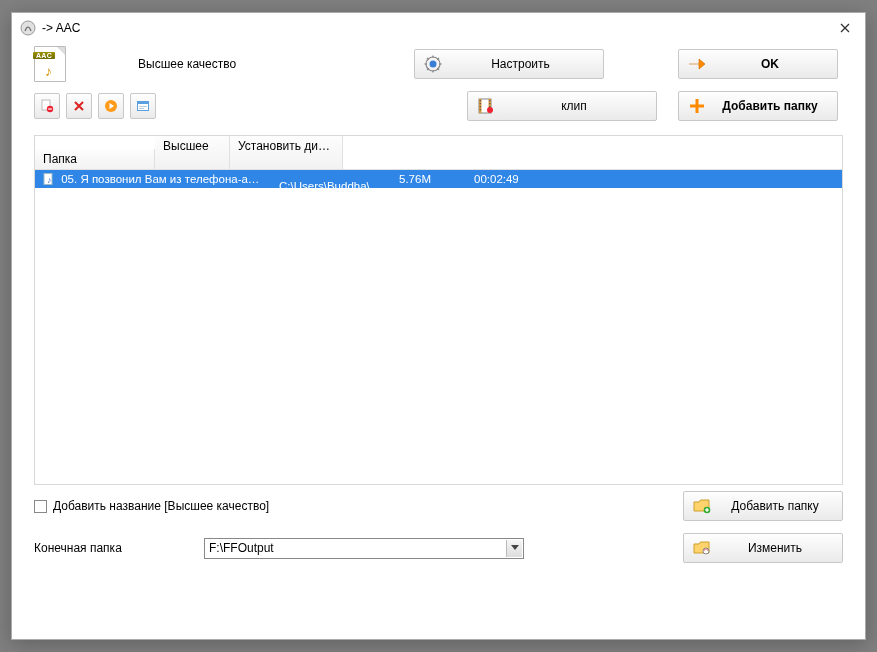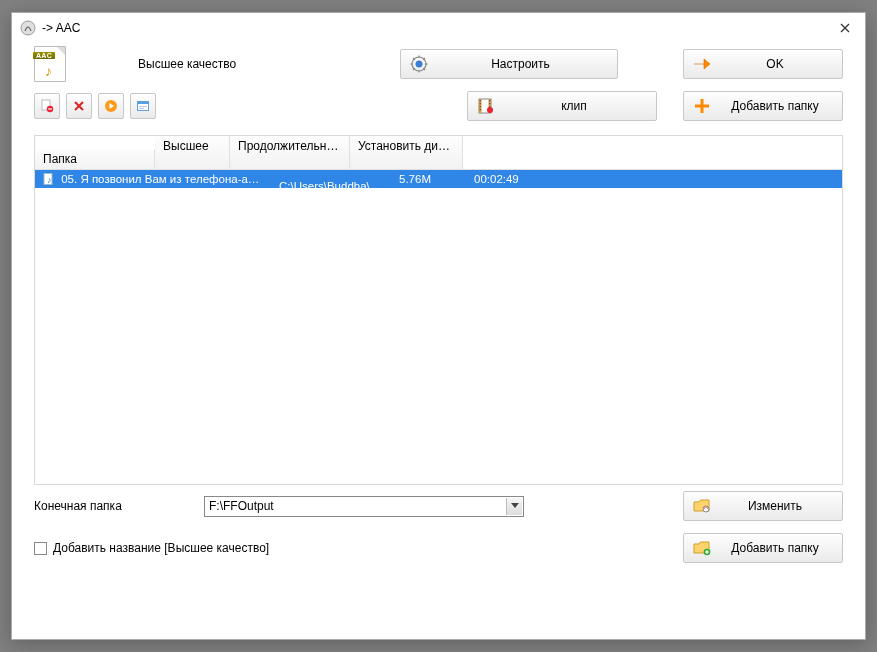--- a/index.html
+++ b/index.html
@@ -41,21 +41,21 @@
     font-size: 14px;
   }
   .toprow {
     display: flex;
     align-items: flex-start;
     padding: 0 22px;
     gap: 16px;
   }
   .left-col { width: 310px; }
   .mid-col { flex: 1; display: flex; flex-direction: column; align-items: center; }
-  .right-col { width: 170px; display: flex; flex-direction: column; align-items: flex-end; }
+  .right-col { width: 170px; display: flex; flex-direction: column; align-items: center; font-weight: bold; }
   .row1 { display: flex; align-items: center; height: 42px; }
   .row2 { display: flex; align-items: center; height: 42px; }
   .aac-icon {
     width: 32px; height: 36px;
     position: relative;
     background: #fff;
     border: 1px solid #bbb;
     border-radius: 1px;
   }
   .aac-icon::before {
@@ -241,21 +241,21 @@
                 <rect x="3" y="7" width="8" height="1" fill="#bcd"></rect>
                 <rect x="3" y="9" width="5" height="1" fill="#bcd"></rect>
               </svg>
           </div>
         </div>
       </div>
     </div>
 
     <div class="mid-col">
       <div class="row1" style="width:100%; justify-content:center;">
-        <div class="big-btn" style="width:218px;">
+        <div class="big-btn" style="width:190px;">
           <span class="btn-icon">
             <svg width="18" height="18" viewBox="0 0 18 18">
                 <circle cx="9" cy="9" r="7" fill="none" stroke="#888" stroke-width="1.2"></circle>
                 <circle cx="9" cy="9" r="3.5" fill="#3b7ed6"></circle>
                 <g stroke="#888" stroke-width="1.2">
                   <line x1="9" y1="0.5" x2="9" y2="3"></line>
                   <line x1="9" y1="15" x2="9" y2="17.5"></line>
                   <line x1="0.5" y1="9" x2="3" y2="9"></line>
                   <line x1="15" y1="9" x2="17.5" y2="9"></line>
                   <line x1="3" y1="3" x2="4.8" y2="4.8"></line>
@@ -315,21 +315,20 @@
           <span class="btn-text">Добавить папку</span>
         </div>
       </div>
     </div>
   </div>
 
   <div class="table-wrap">
     <div class="thead">
       <div class="th col-folder">Папка</div>
       <div class="th col-size">Высшее</div>
-      <div class="th col-dur">Продолжительность</div>
       <div class="th col-range">Установить диапа...</div>
     </div>
     <div class="tbody">
       <div class="trow">
         <div class="td col-name">
           <span class="file-icon">
             <svg width="12" height="12" viewBox="0 0 12 12">
                 <rect x="1" y="0.5" width="8" height="11" fill="#fff" stroke="#9bc"></rect>
                 <text x="4" y="10" font-size="9" fill="#3b7ed6">♪</text>
               </svg>
@@ -338,20 +337,37 @@
         </div>
         <div class="td col-folder">C:\Users\Buddha\D...</div>
         <div class="td col-size">5.76M</div>
         <div class="td col-dur">00:02:49</div>
         <div class="td col-range"></div>
       </div>
     </div>
   </div>
 
   <div class="bottom">
+    <div class="bottom-row">
+      <span class="chk"></span>
+      <span>Добавить название [Высшее качество]</span>
+      <div class="right-bottom">
+        <div class="big-btn">
+          <span class="btn-icon">
+            <svg width="18" height="16" viewBox="0 0 18 16">
+                <path d="M1 4 L6 4 L7.5 2 L16 2 L16 13 L1 13 Z" fill="#ffd36b" stroke="#caa02a"></path>
+                <circle cx="14" cy="12" r="3.3" fill="#3a3"></circle>
+                <rect x="13.3" y="10.2" width="1.4" height="3.6" fill="#fff"></rect>
+                <rect x="12.2" y="11.3" width="3.6" height="1.4" fill="#fff"></rect>
+              </svg>
+          </span>
+          <span class="btn-text">Добавить папку</span>
+        </div>
+      </div>
+    </div>
     <div class="bottom-row">
       <span class="out-label">Конечная папка</span>
       <div class="combo">
         <span>F:\FFOutput</span>
         <span class="combo-arrow">
           <svg width="8" height="6" viewBox="0 0 8 6">
               <path d="M0 0 L8 0 L4 5 Z" fill="#444"></path>
             </svg>
         </span>
       </div>
@@ -361,31 +377,14 @@
             <svg width="18" height="16" viewBox="0 0 18 16">
                 <path d="M1 4 L6 4 L7.5 2 L16 2 L16 13 L1 13 Z" fill="#ffd36b" stroke="#caa02a"></path>
                 <circle cx="13" cy="11" r="3" fill="#fff" stroke="#888"></circle>
                 <path d="M11 11 A2 2 0 0 1 15 11" fill="none" stroke="#d77" stroke-width="1"></path>
               </svg>
           </span>
           <span class="btn-text">Изменить</span>
         </div>
       </div>
     </div>
-    <div class="bottom-row">
-      <span class="chk"></span>
-      <span>Добавить название [Высшее качество]</span>
-      <div class="right-bottom">
-        <div class="big-btn">
-          <span class="btn-icon">
-            <svg width="18" height="16" viewBox="0 0 18 16">
-                <path d="M1 4 L6 4 L7.5 2 L16 2 L16 13 L1 13 Z" fill="#ffd36b" stroke="#caa02a"></path>
-                <circle cx="14" cy="12" r="3.3" fill="#3a3"></circle>
-                <rect x="13.3" y="10.2" width="1.4" height="3.6" fill="#fff"></rect>
-                <rect x="12.2" y="11.3" width="3.6" height="1.4" fill="#fff"></rect>
-              </svg>
-          </span>
-          <span class="btn-text">Добавить папку</span>
-        </div>
-      </div>
-    </div>
   </div>
 </div>
 
 </body></html>

